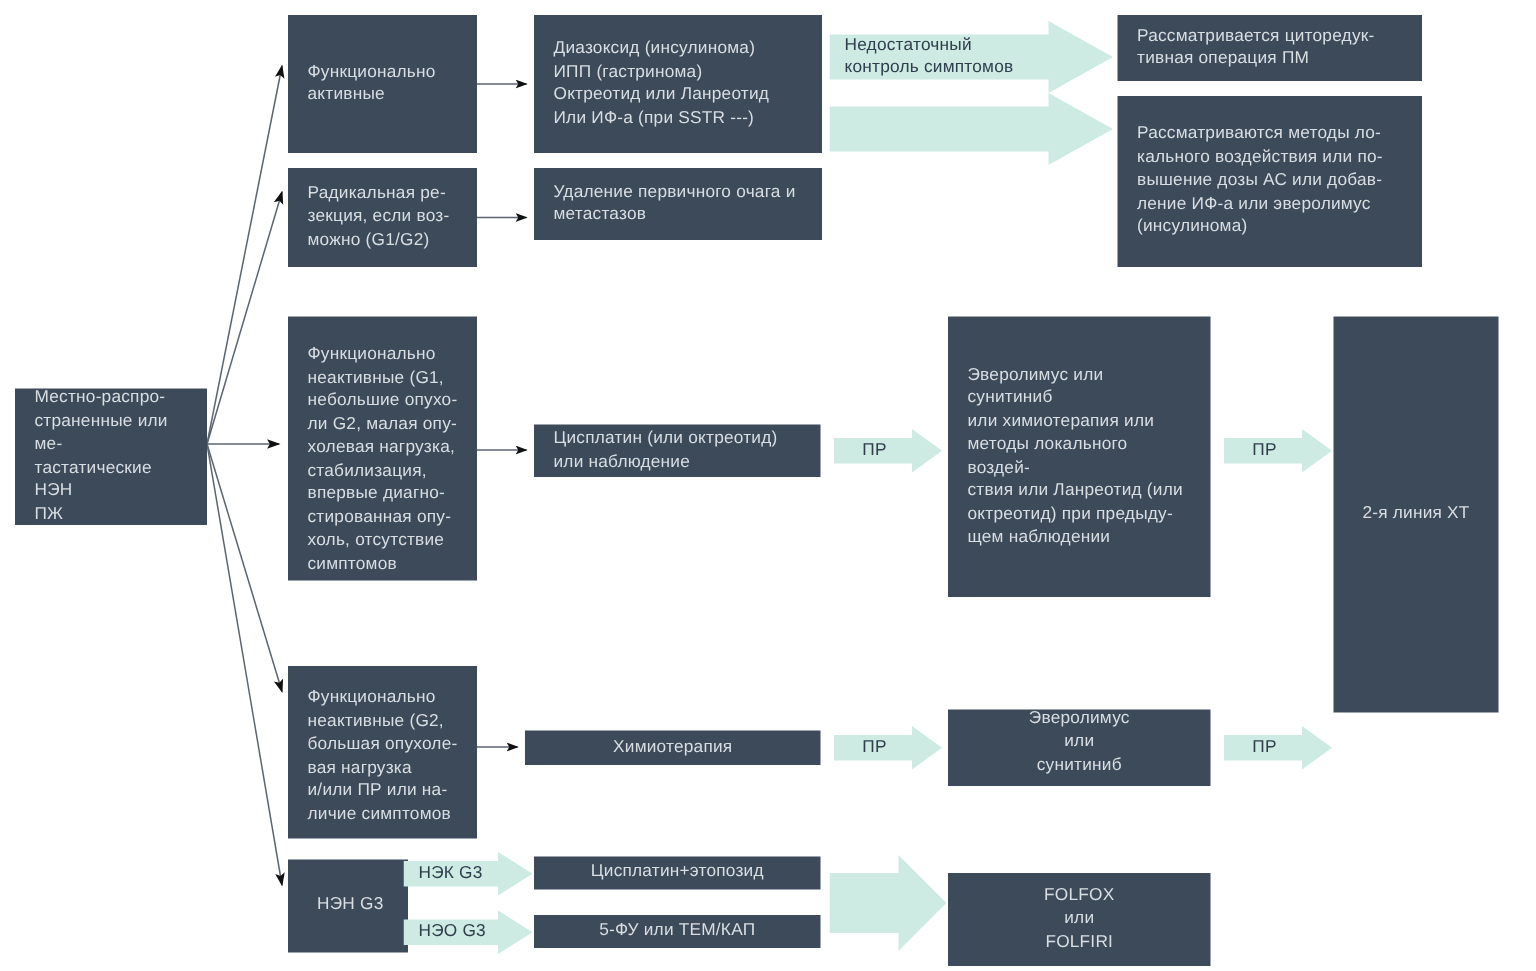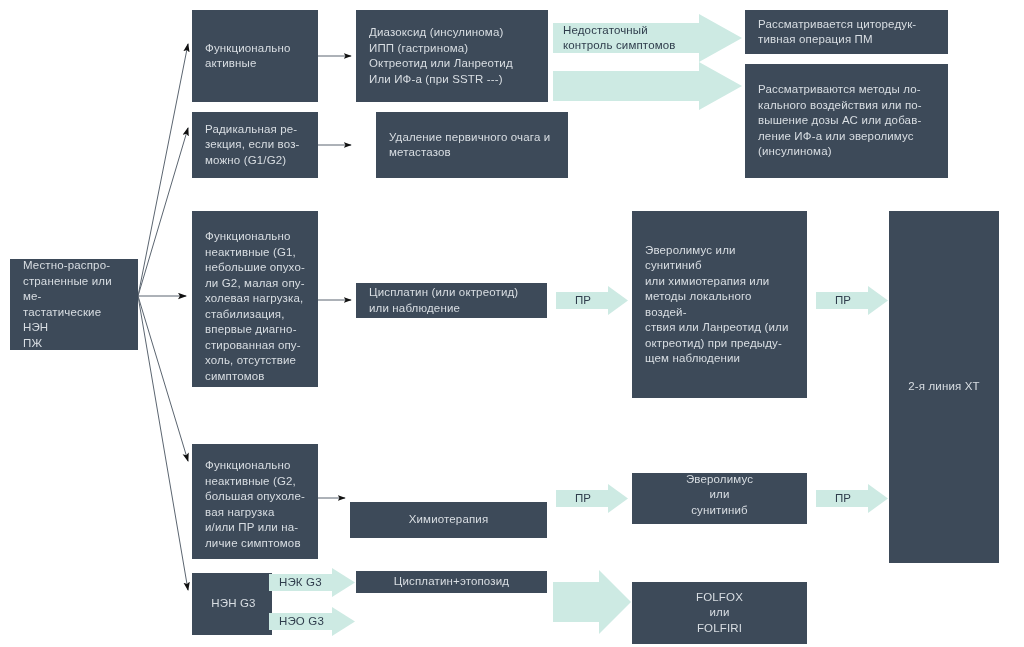--- a/index.html
+++ b/index.html
@@ -124,21 +124,21 @@
 Октреотид или Ланреотид
 Или ИФ-а (при SSTR ---)</span>
   </div>
 
   <div class="node pad" style="left:192px; top:112px; width:126px; height:66px;">
     <span class="txt">Радикальная ре-
 зекция, если воз-
 можно (G1/G2)</span>
   </div>
 
-  <div class="node pad" style="left:356px; top:112px; width:192px; height:66px;margin-left:20px;">
+  <div class="node pad" style="left:356px; top:112px; width:192px; height:48px;">
     <span class="txt">Удаление первичного очага и
 метастазов</span>
   </div>
 
   <div class="node pad" style="left:745px; top:64px; width:203px; height:114px;">
     <span class="txt">Рассматриваются методы ло-
 кального воздействия или по-
 вышение дозы АС или добав-
 ление ИФ-а или эверолимус
 (инсулинома)</span>
@@ -164,51 +164,54 @@
 
   <div class="node pad" style="left:632px; top:211px; width:175px; height:187px;">
     <span class="txt">Эверолимус или сунитиниб
 или химиотерапия или
 методы локального воздей-
 ствия или Ланреотид (или
 октреотид) при предыду-
 щем наблюдении</span>
   </div>
 
-  <div class="node pad center" style="left:889px; top:211px; width:110px; height:352px;">
+  <div class="node pad center" style="left:889px; top:211px; width:110px; height:264px;">
     <span class="txt">2-я линия ХТ</span>
   </div>
 
   <div class="node pad" style="left:192px; top:444px; width:126px; height:115px; align-items:flex-start; padding-top:14px;">
     <span class="txt">Функционально
 неактивные (G2,
 большая опухоле-
 вая нагрузка
 и/или ПР или на-
 личие симптомов</span>
   </div>
 
-  <div class="node pad center" style="left:350px; top:502px; width:197px; height:36px;">
+  <div class="node pad center" style="left:350px; top:487px; width:197px; height:23px;">
     <span class="txt">Химиотерапия</span>
   </div>
 
   <div class="node pad center" style="left:632px; top:473px; width:175px; height:51px;align-items:flex-end;">
     <span class="txt">Эверолимус
 или
 сунитиниб</span>
   </div>
 
   <div class="node pad center" style="left:192px; top:573px; width:80px; height:62px;padding-left:16px;">
     <span class="txt">НЭН G3</span>
   </div>
 
   <div class="node pad center" style="left:356px; top:571px; width:191px; height:22px;">
     <span class="txt">Цисплатин+этопозид</span>
   </div>
 
+  <div class="node pad center" style="left:356px; top:610px; width:191px; height:22px;">
+    <span class="txt">5-ФУ или ТЕМ/КАП</span>
+  </div>
 
   <div class="node pad center" style="left:632px; top:571px; width:175px; height:62px;margin-top:11px;">
     <span class="txt">FOLFOX
 или
 FOLFIRI</span>
   </div>
 
   <div class="garrow lbl-left" style="left:553px; top:14px; width:189px; height:48px;">
     <svg width="189" height="48" viewBox="0 0 189 48">
       <path d="M0,9 L146,9 L146,0 L189,24 L146,48 L146,39 L0,39 Z" fill="#cdeae3"></path>

